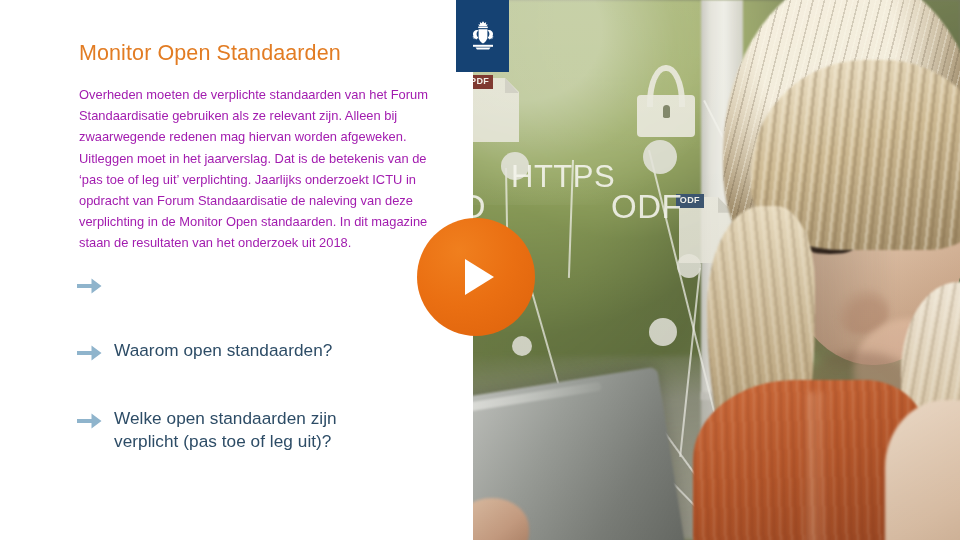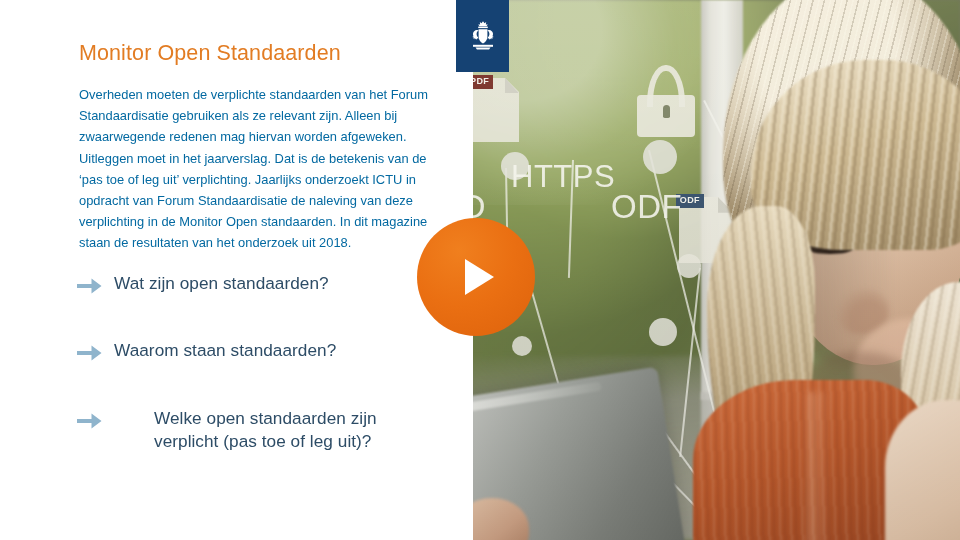--- a/index.html
+++ b/index.html
@@ -44,41 +44,41 @@
     white-space: nowrap;
   }
 
   .intro-para {
     position: absolute;
     left: 79px;
     top: 84px;
     width: 372px;
     font-size: 12.9px;
     line-height: 21.2px;
-    color: #0369a1;
+    color: #a21caf;
     font-weight: 400;
   }
 
   
   .link-list {
     position: absolute;
     left: 77px;
     top: 272px;
     width: 380px;
   }
   .link-item {
     position: relative;
     display: flex;
     align-items: flex-start;
     margin-bottom: 0;
     cursor: pointer;
   }
   .link-item.l0 { position:absolute; top: 0px;   left: 0; }
   .link-item.l1 { position:absolute; top: 67px;  left: 0; }
-  .link-item.l2 { position:absolute; top: 135px; left: 0; gap: 40px; }
+  .link-item.l2 { position:absolute; top: 135px; left: 0; }
 
   .arrow-icon {
     width: 26px;
     height: 22px;
     flex: 0 0 26px;
     margin-top: 3px;
     margin-right: 11px;
   }
   .arrow-icon svg { display:block; }
 
@@ -564,30 +564,29 @@
 Jaarlijks onderzoekt ICTU in opdracht van Forum Standaardisatie de naleving van deze verplichting in de Monitor Open standaarden. In dit magazine staan de resultaten van het onderzoek uit 2018.</div>
 
     <div class="link-list">
 
       <div class="link-item l0">
         <span class="arrow-icon">
           <svg width="26" height="22" viewBox="0 0 26 22" aria-hidden="true">
             <path d="M0 9.0 h14.5 v-5.4 l10 7.4 -10 7.4 v-5.4 H0 z" fill="#8FB4CC"></path>
           </svg>
         </span>
-        <span class="link-label">Wat zijn open standaarden?</span>
       </div>
 
       <div class="link-item l1">
         <span class="arrow-icon">
           <svg width="26" height="22" viewBox="0 0 26 22" aria-hidden="true">
             <path d="M0 9.0 h14.5 v-5.4 l10 7.4 -10 7.4 v-5.4 H0 z" fill="#8FB4CC"></path>
           </svg>
         </span>
-        <span class="link-label">Waarom staan standaarden?</span>
+        <span class="link-label">Waarom open standaarden?</span>
       </div>
 
       <div class="link-item l2">
         <span class="arrow-icon">
           <svg width="26" height="22" viewBox="0 0 26 22" aria-hidden="true">
             <path d="M0 9.0 h14.5 v-5.4 l10 7.4 -10 7.4 v-5.4 H0 z" fill="#8FB4CC"></path>
           </svg>
         </span>
         <span class="link-label">Welke open standaarden zijn
 verplicht (pas toe of leg uit)?</span>

